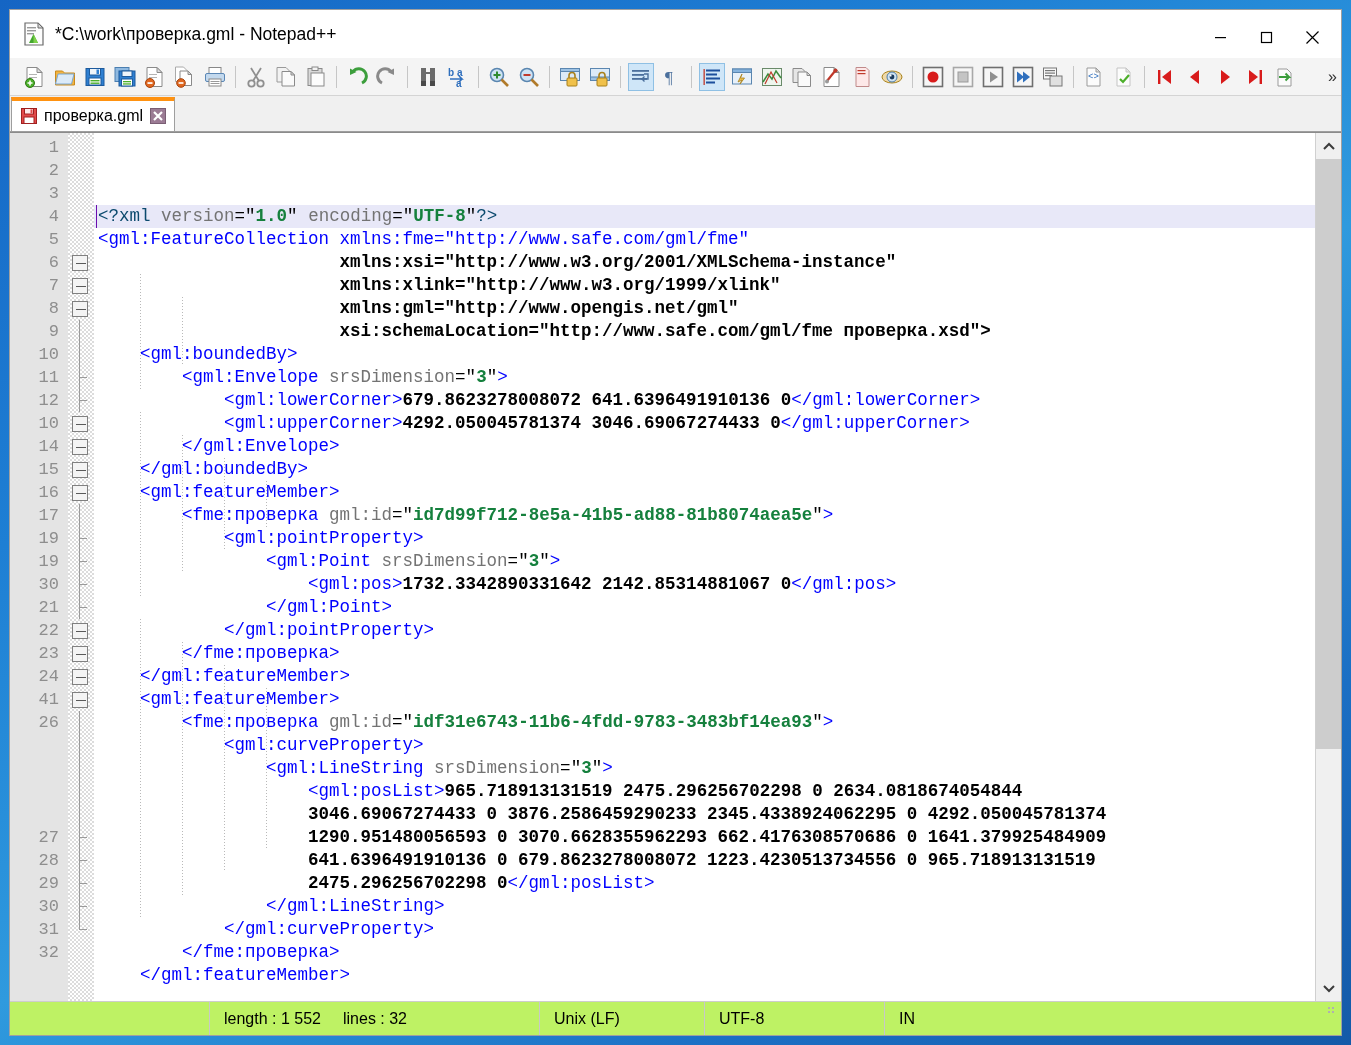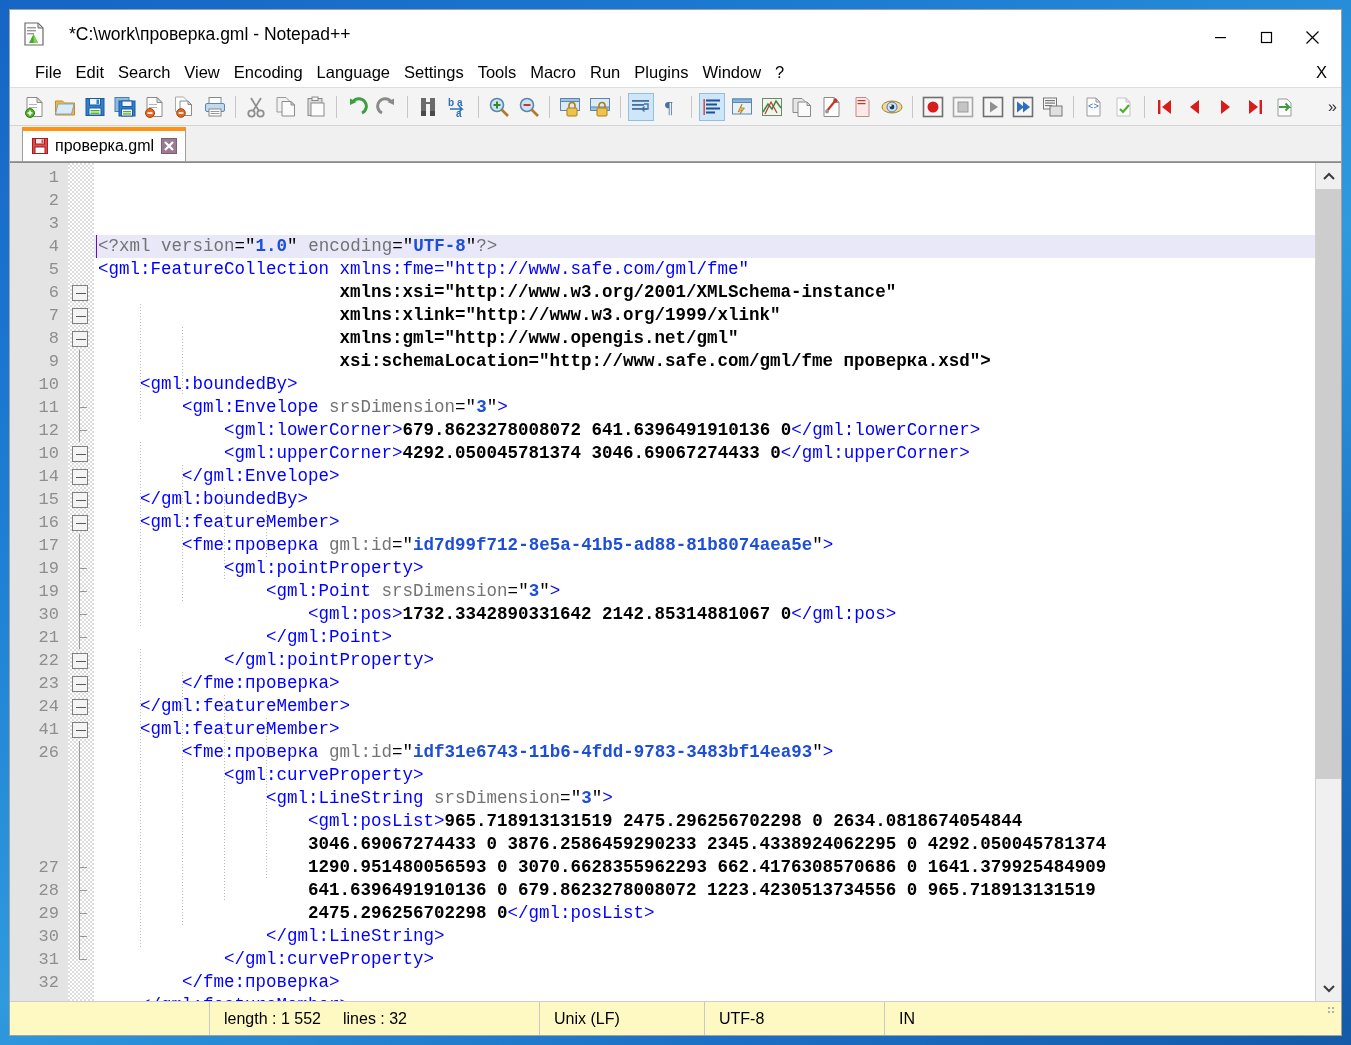--- a/index.html
+++ b/index.html
@@ -22,21 +22,20 @@
     border: 1px solid #a0a0a0;
     display: flex; flex-direction: column;
   }
 
   
   #titlebar {
     height: 48px; min-height: 48px;
     background: #ffffff;
     display: flex; align-items: center;
     position: relative;
-    gap: 14px;
   }
   #title-icon { width: 22px; height: 24px; margin-left: 13px; position: relative; }
   #title-text {
     margin-left: 10px;
     font-size: 17.5px; color: #000;
     white-space: nowrap;
   }
   .wbtn {
     width: 46px; height: 30px;
     display: flex; align-items: center; justify-content: center;
@@ -78,21 +77,21 @@
   .tb.on { background:#cfe6f8; border:1px solid #8fc0e4; }
   .tbsep { width:1px; height:22px; background:#c6c6c6; margin: 0 5px; flex:0 0 auto; }
   #tb-chev { position:absolute; right:4px; font-size:16px; color:#333; }
 
   
   #tabbar {
     height: 36px; min-height: 36px;
     background: #f0f0f0;
     border-bottom: 1px solid #9e9e9e;
     display: flex; align-items: flex-end;
-    padding-left: 12px;
+    padding-left: 1px;
   }
   #tab-active {
     height: 34px;
     background: #ffffff;
     border: 1px solid #9e9e9e;
     border-bottom: none;
     border-top: 4px solid #ff9211;
     display: flex; align-items: center;
     padding: 0 8px 0 9px;
     gap: 7px;
@@ -167,44 +166,44 @@
   
   .guides { position:absolute; left:0; top:3px; bottom:0; width:100%; pointer-events:none; }
   .g {
     position:absolute; width:1px;
     background: repeating-linear-gradient(to bottom,#b9b9b9 0 1px,transparent 1px 3px);
   }
 
   
   .tag  { color:#0000ff; }
   .att  { color:#737373; }
-  .val  { color:#1d4ed8; font-weight:bold; }
+  .val  { color:#15803d; font-weight:bold; }
   .txt  { color:#000000; font-weight:bold; }
-  .pi   { color:#737373;text-align:right; }
+  .pi   { color:#0c4a6e;text-align:right; }
   .quo  { color:#000000; }
 
   
   #vscroll {
     width: 26px; min-width:26px;
     background: #f0f0f0;
     border-left: 1px solid #d0d0d0;
     display:flex; flex-direction:column;
     position: relative;
   }
   .sb-arrow {
     height: 26px; display:flex; align-items:center; justify-content:center;
     font-size:12px; color:#3c3c3c;
   }
   #vthumb { background:#cdcdcd; }
   #vtrack-bottom { flex:1 1 auto; }
 
   
   #statusbar {
     height: 34px; min-height: 34px;
-    background: #fef9c3;
+    background: #bef264;
     border-top: 1px solid #cdcdcd;
     display: flex; align-items: center;
     font-size: 16px; color: #000;
   }
   .st {
     height: 100%;
     display: flex; align-items: center;
     border-right: 1px solid #c8c8c8;
     padding-left: 14px;
     white-space: nowrap;
@@ -249,36 +248,20 @@
           </svg>
       </div>
       <div class="wbtn">
         <svg width="15" height="15" viewBox="0 0 15 15">
             <path d="M1.5 1.5 L13.5 13.5 M13.5 1.5 L1.5 13.5" stroke="#000" stroke-width="1.2"></path>
           </svg>
       </div>
     </div>
   </div>
 
-  <div id="menubar">
-    <div class="menu-item">File</div>
-    <div class="menu-item">Edit</div>
-    <div class="menu-item">Search</div>
-    <div class="menu-item">View</div>
-    <div class="menu-item">Encoding</div>
-    <div class="menu-item">Language</div>
-    <div class="menu-item">Settings</div>
-    <div class="menu-item">Tools</div>
-    <div class="menu-item">Macro</div>
-    <div class="menu-item">Run</div>
-    <div class="menu-item">Plugins</div>
-    <div class="menu-item">Window</div>
-    <div class="menu-item">?</div>
-    <div id="menu-x">X</div>
-  </div>
 
   <div id="toolbar">
 
     <div class="tb">
       <svg width="22" height="22" viewBox="0 0 22 22">
         <path d="M3 1.5 h10 l5 5 v14 h-15 z" fill="#fff" stroke="#8a8a8a"></path>
         <path d="M13 1.5 v5 h5 z" fill="#dcdcdc" stroke="#8a8a8a"></path>
         <rect x="5" y="8" width="8" height="1" fill="#b4b4b4"></rect>
           <rect x="5" y="11" width="8" height="1" fill="#b4b4b4"></rect>
         <circle cx="6" cy="17" r="4.5" fill="#4caf2a" stroke="#2e7a16"></circle>

